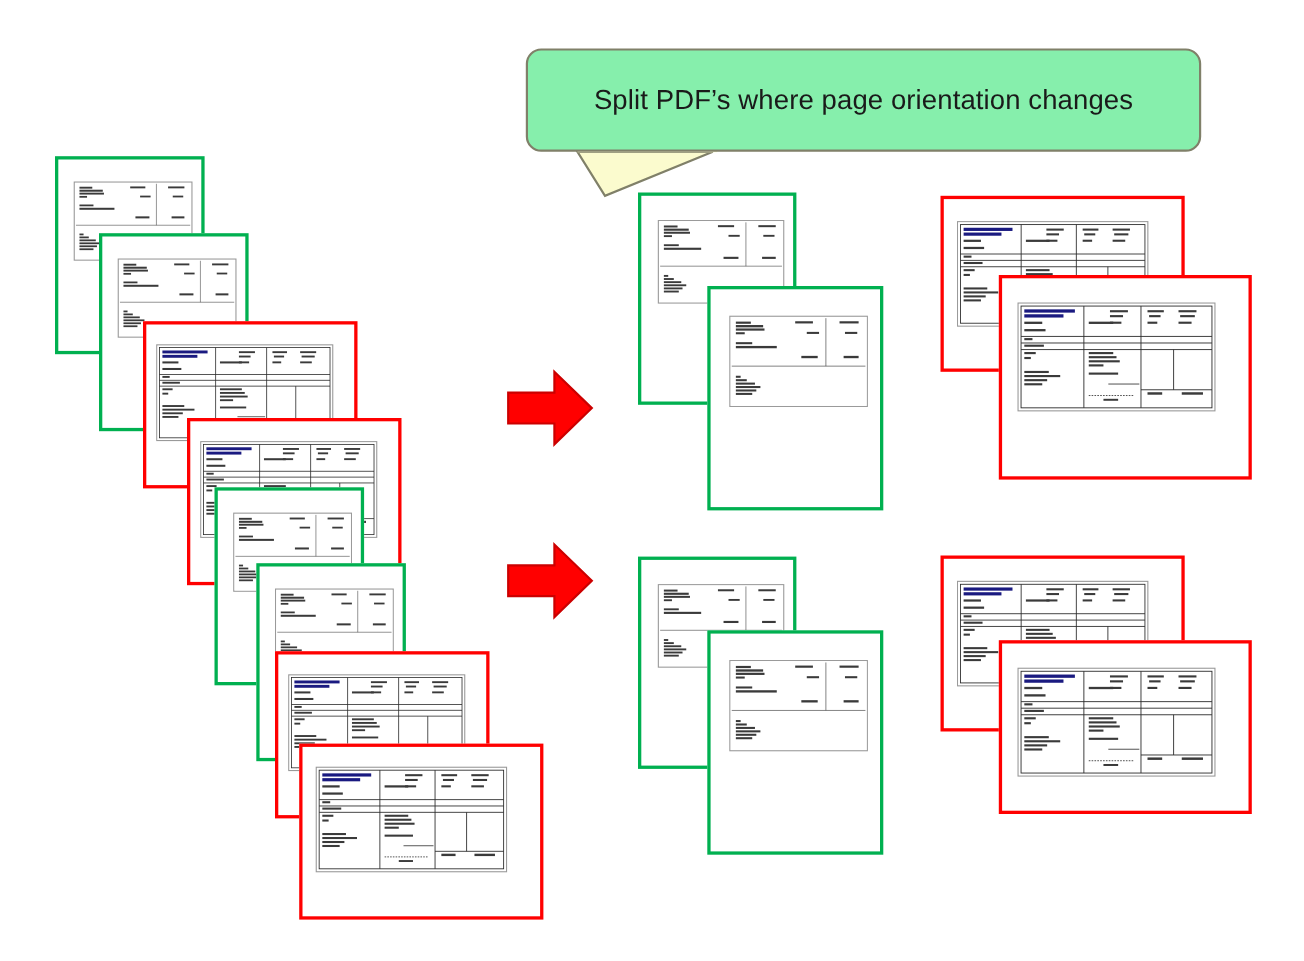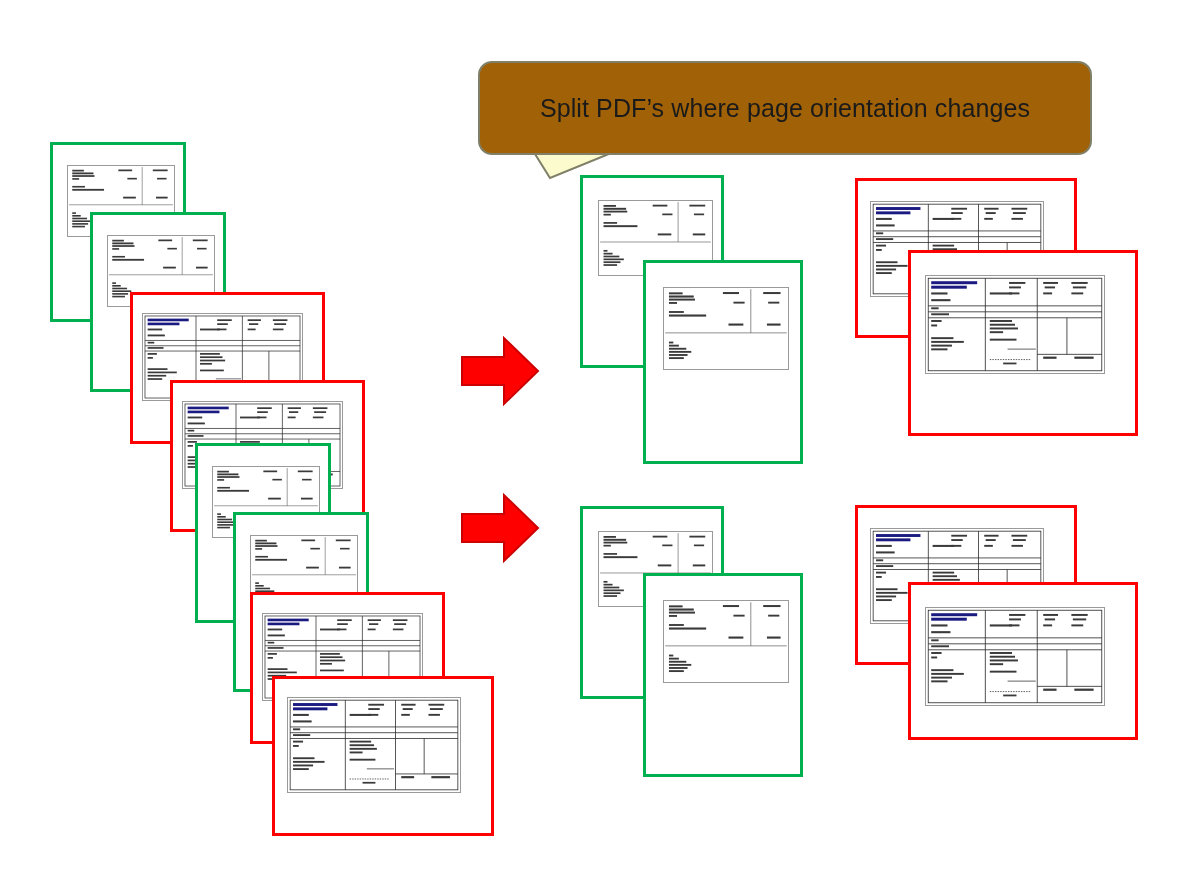--- a/index.html
+++ b/index.html
@@ -17,24 +17,24 @@
     width: 1185px;
     height: 874px;
     background: #ffffff;
     overflow: hidden;
   }
 
   
   .callout {
     position: absolute;
     left: 478px;
-    top: 61px;
+    top: 44px;
     width: 614px;
     height: 94px;
-    background: #a16207;
+    background: #86efac;
     border: 2px solid #808069;
     border-radius: 14px;
     box-sizing: border-box;
     display: flex;
     align-items: center;
     justify-content: center;
   }
   .callout-text {
     font-size: 25px;
     color: #1a1a1a;

